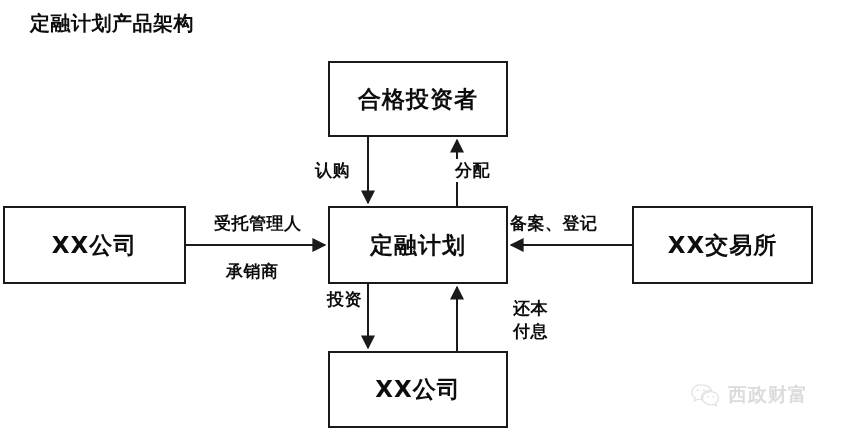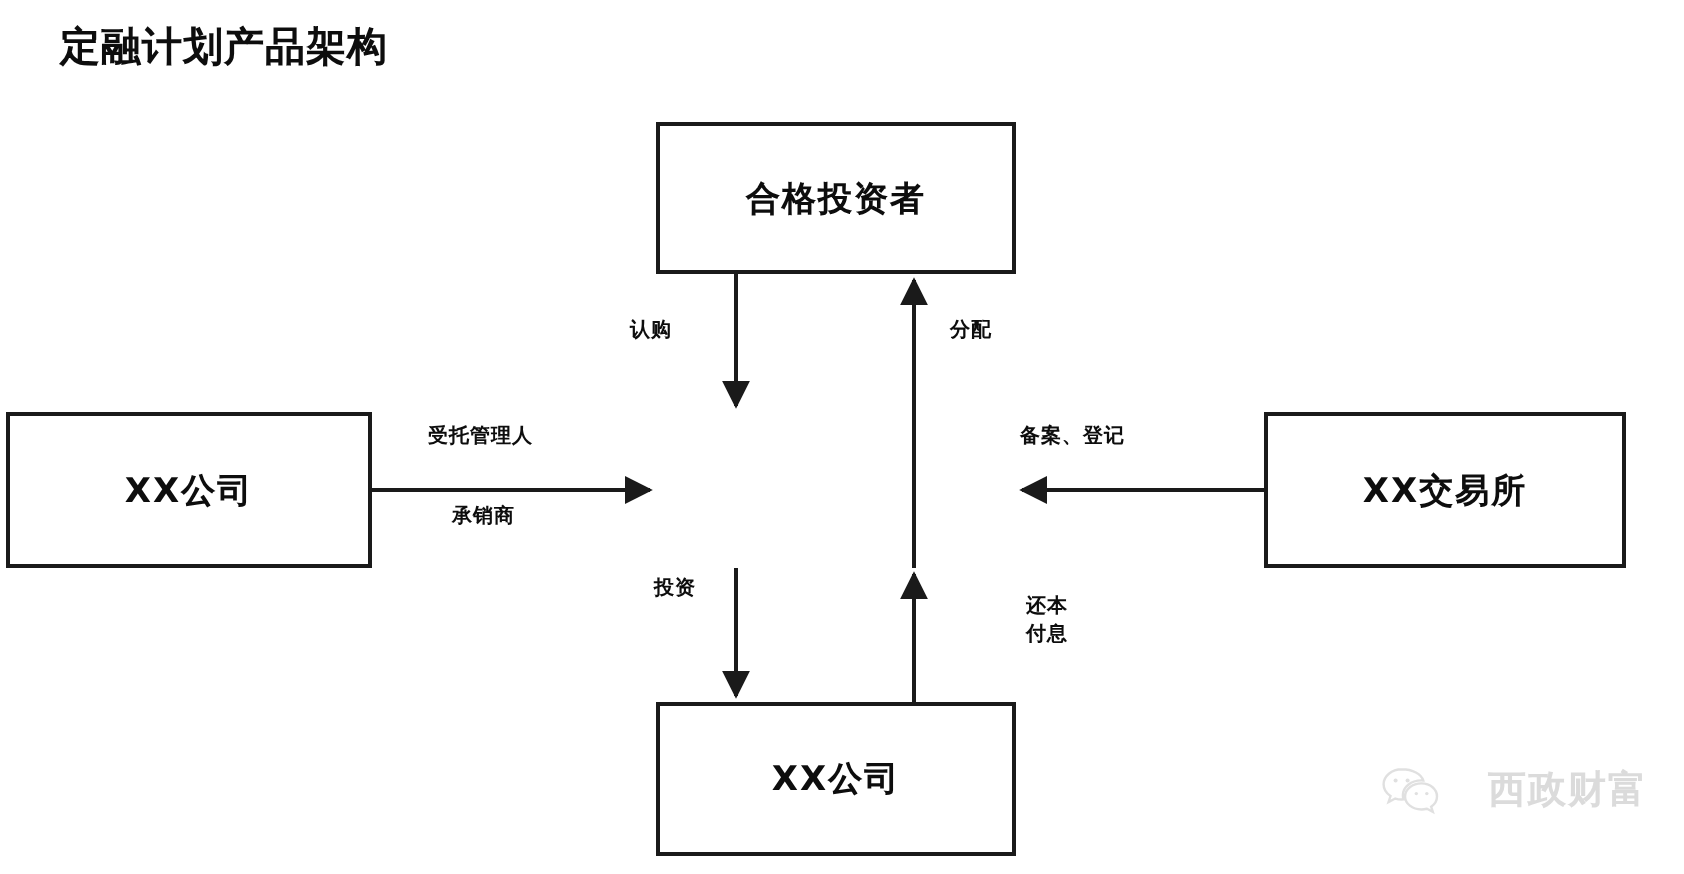--- a/index.html
+++ b/index.html
@@ -34,21 +34,21 @@
 
   
   .node {
     position: absolute;
     box-sizing: border-box;
     border: 2px solid #1a1a1a;
     background: #ffffff;
     display: flex;
     align-items: center;
     justify-content: center;
-    font-size: 17px;
+    font-size: 23px;
     font-weight: bold;
     color: #0d0d0d;
     letter-spacing: 1px;
     white-space: nowrap;
   }
   .node-investor { left: 328px; top: 61px;  width: 180px; height: 76px; }
   .node-plan     { left: 328px; top: 206px; width: 180px; height: 78px; }
   .node-company  { left: 3px;   top: 206px; width: 183px; height: 78px; }
   .node-exchange { left: 632px; top: 206px; width: 181px; height: 78px; }
   .node-issuer   { left: 328px; top: 351px; width: 180px; height: 77px; }
@@ -59,45 +59,45 @@
     left: 0;
     top: 0;
     width: 842px;
     height: 437px;
     pointer-events: none;
   }
 
   
   .edge-label {
     position: absolute;
-    font-size: 10px;
+    font-size: 17px;
     font-weight: bold;
     color: #0d0d0d;
     letter-spacing: 0.5px;
     white-space: nowrap;
     line-height: 1.35;
     background: #ffffff;
     padding: 0 2px;
   }
   .lbl-subscribe  { left: 313px; top: 159px; }
-  .lbl-distribute { left: 473px; top: 159px; text-align: right; }
+  .lbl-distribute { left: 453px; top: 159px; text-align: right; }
   .lbl-trustee    { left: 212px; top: 212px; }
-  .lbl-underwrite { left: 224px; top: 252px; }
+  .lbl-underwrite { left: 224px; top: 262px; font-family: Liberation Mono, monospace; }
   .lbl-filing     { left: 508px; top: 212px; }
   .lbl-invest     { left: 325px; top: 288px; }
   .lbl-repay      { left: 469px; top: 297px; text-align: center; margin-left: 42px; }
 
   
   .watermark {
     position: absolute;
     left: 690px;
     top: 382px;
     display: flex;
     align-items: center;
-    gap: 24px;
+    gap: 8px;
     opacity: 0.30;
   }
   .watermark .wm-icon {
     width: 30px;
     height: 26px;
     display: block;
   }
   .watermark .wm-text {
     font-size: 19px;
     font-weight: bold;
@@ -128,20 +128,21 @@
 
     <line x1="654" y1="245" x2="511" y2="245" stroke="#1a1a1a" stroke-width="2" marker-end="url(#arrow)"></line>
 
     <line x1="368" y1="284" x2="368" y2="348" stroke="#1a1a1a" stroke-width="2" marker-end="url(#arrow)"></line>
 
     <line x1="457" y1="351" x2="457" y2="287" stroke="#1a1a1a" stroke-width="2" marker-end="url(#arrow)"></line>
   </svg>
 
   <div class="node node-investor">合格投资者</div>
 
+  <div class="node node-plan">定融计划</div>
 
   <div class="node node-company">XX公司</div>
 
   <div class="node node-exchange">XX交易所</div>
 
   <div class="node node-issuer">XX公司</div>
 
   <div class="edge-label lbl-subscribe">认购</div>
 
   <div class="edge-label lbl-distribute">分配</div>

